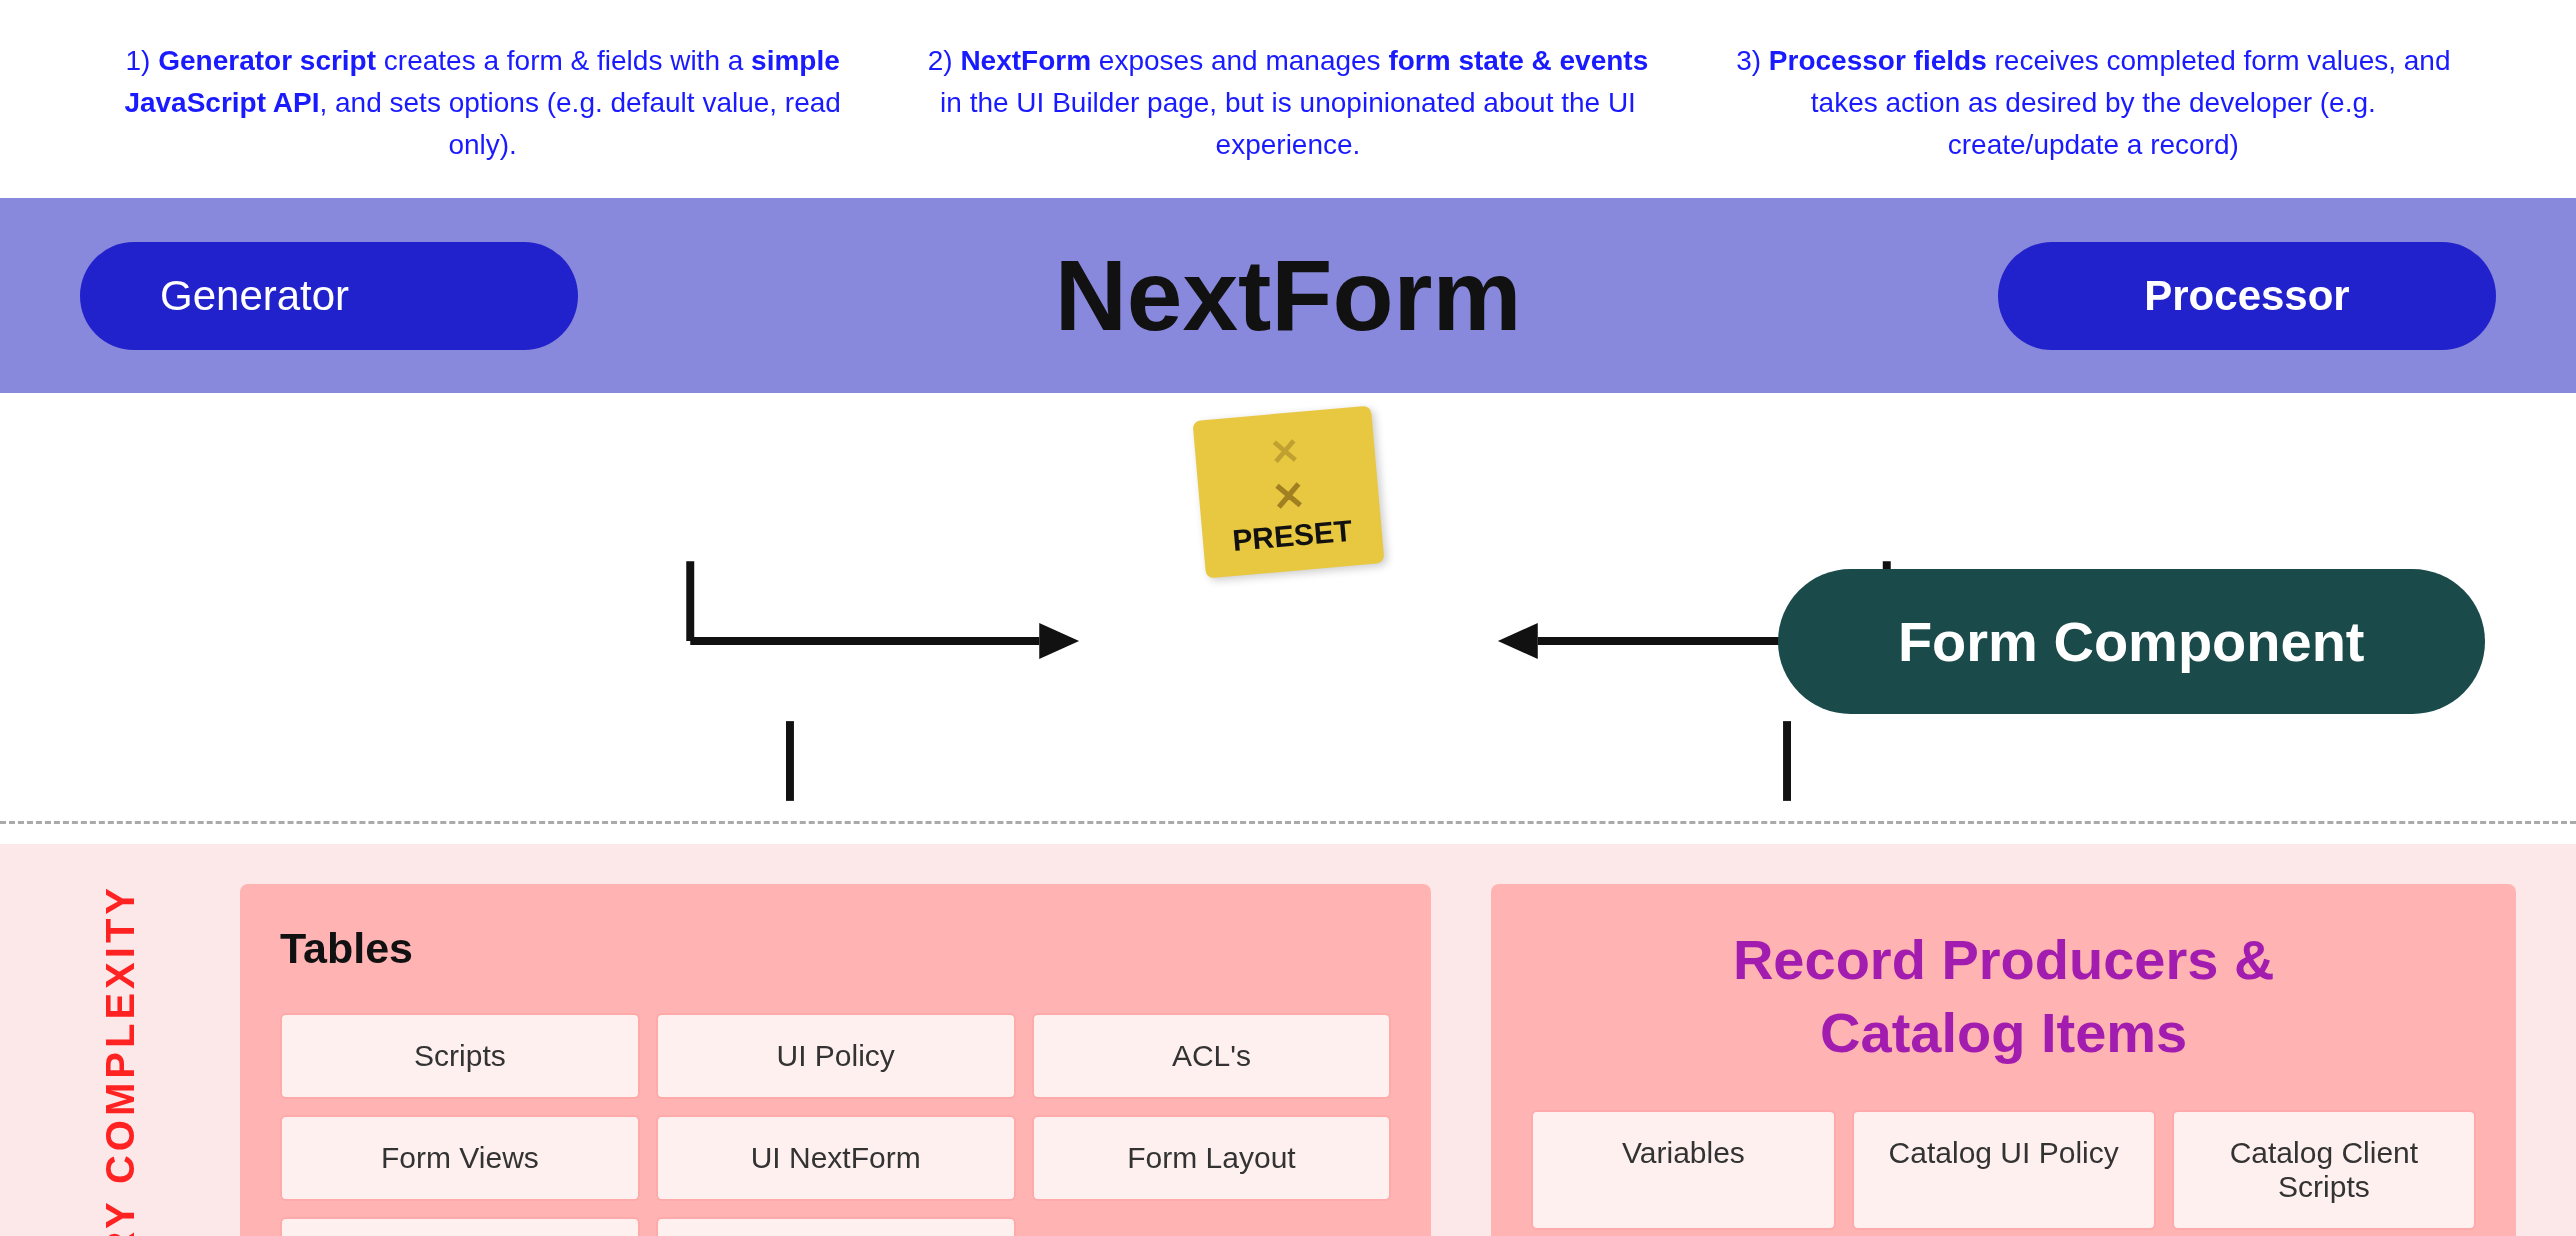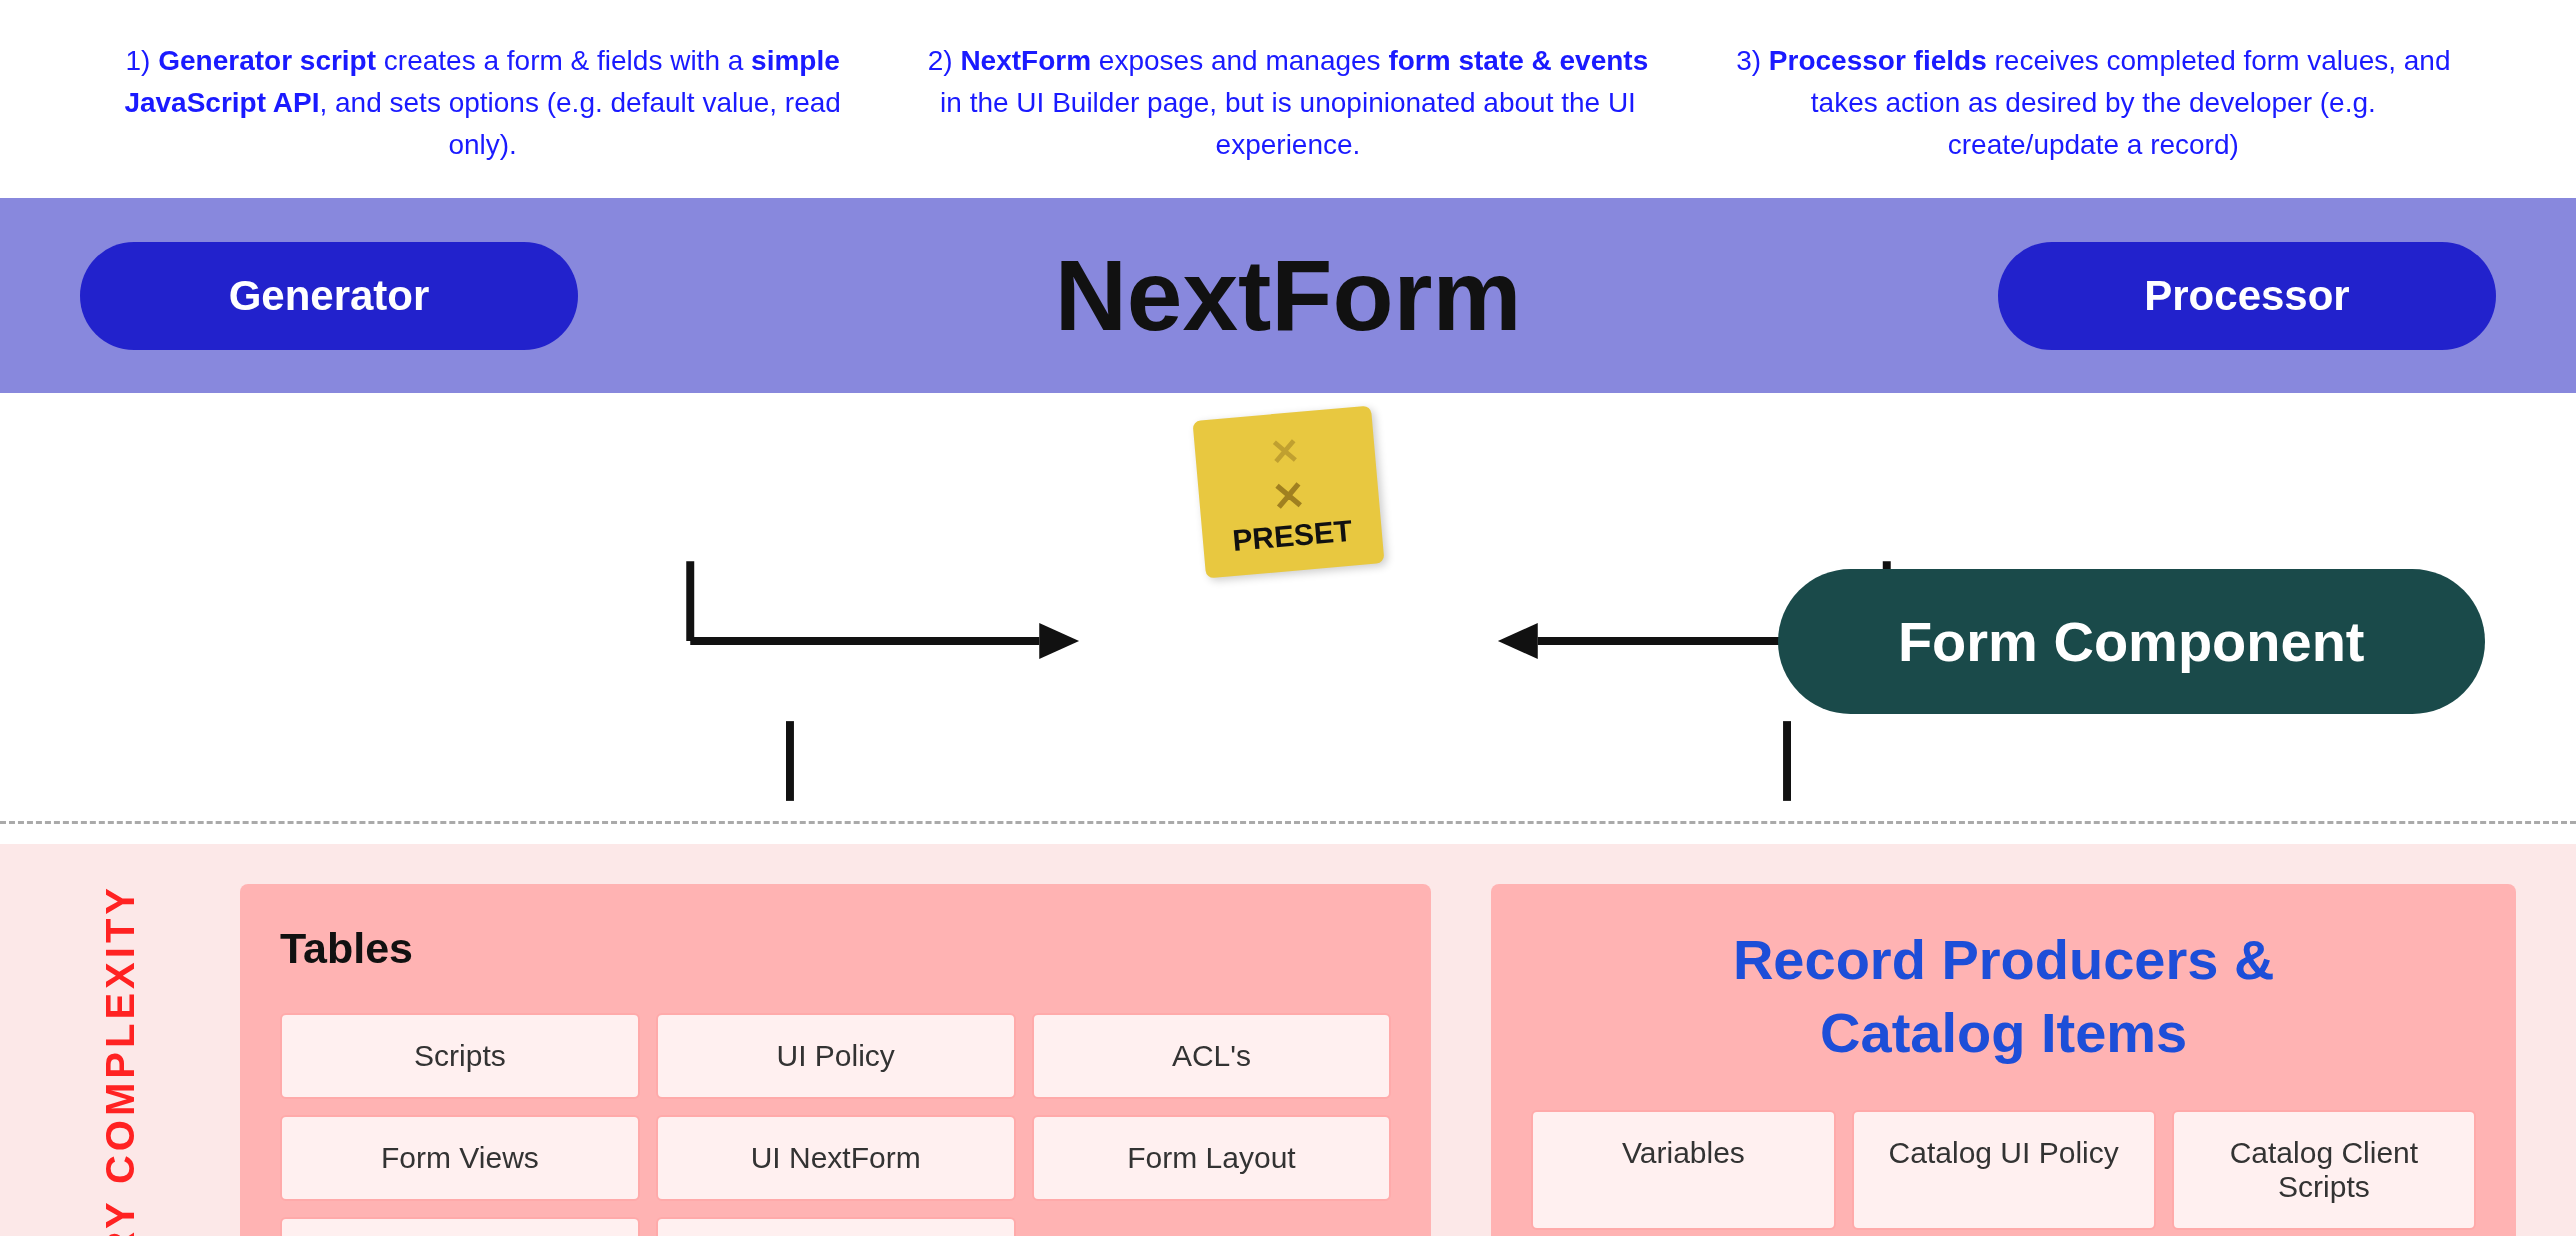--- a/index.html
+++ b/index.html
@@ -44,24 +44,23 @@
       align-items: center;
       justify-content: space-between;
       position: relative;
     }
     .generator-btn {
       background: #2222cc;
       color: white;
       border-radius: 60px;
       padding: 30px 80px;
       font-size: 42px;
-      font-weight: bold;
+      font-weight: normal;
       border: none;
       min-width: 498px;
-      text-align: center;
     }
     .nextform-title {
       font-size: 100px;
       font-weight: 900;
       color: #111;
       text-align: center;
     }
     .processor-btn {
       background: #2222cc;
       color: white;
@@ -195,21 +194,21 @@
       border-radius: 8px;
       padding: 40px;
       display: flex;
       flex-direction: column;
     }
     .box-title-multi {
       font-size: 56px;
       font-weight: 900;
       text-align: center;
       margin-bottom: 40px;
-      color: #1d4ed8;
+      color: #a21caf;
       line-height: 1.3;
     }
   </style>
 </head>
 <body>
 
 <div class="main-container">
 
   <div class="top-descriptions">
     <div class="desc-block">

